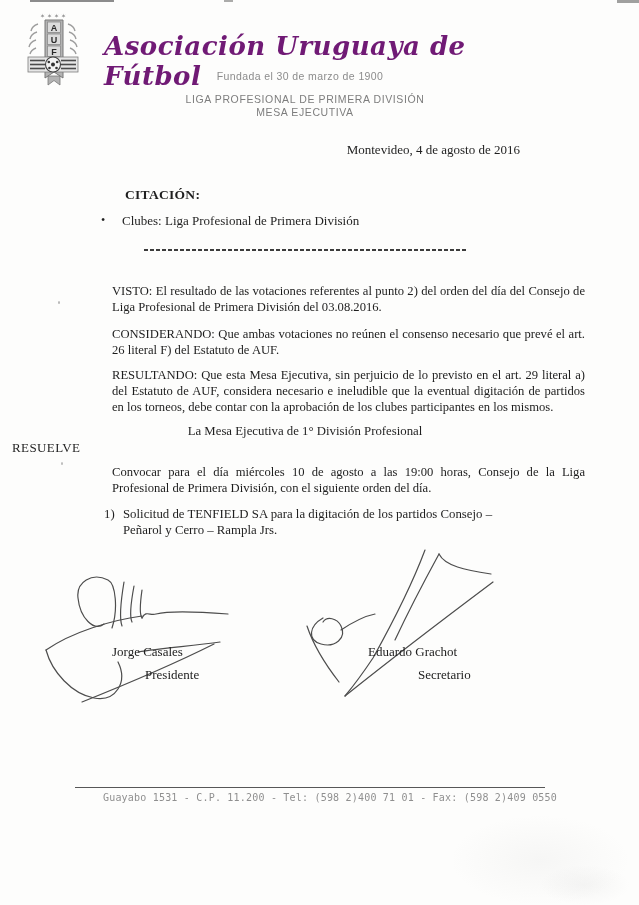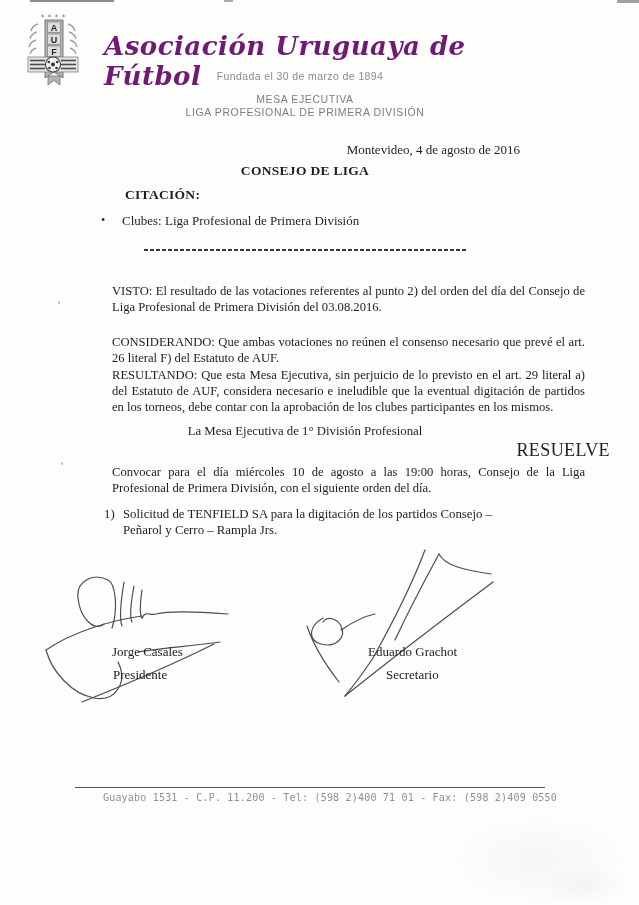--- a/index.html
+++ b/index.html
@@ -34,32 +34,32 @@
   .bullet-row{left:101px;top:213px;width:440px;display:flex;font-size:13px;}
   .bullet-dot{width:21px;font-size:12px;}
   .dashed-sep{
     left:144px;top:249px;width:322px;height:2px;
     background:repeating-linear-gradient(90deg,#3c3c3c 0 4px,transparent 4px 6px);
   }
   .para{
     left:85px;width:473px;font-size:12.6px;line-height:16px;
     text-align:justify;color:#1d1d1d;margin-left:27px;
   }
-  .p1{top:283px;} .p2{top:334px;} .p3{top:367px;}
+  .p1{top:283px;} .p2{top:326px;} .p3{top:367px;}
   .res-intro{left:0;top:424px;width:610px;text-align:center;font-size:12.8px;}
-  .res-word{left:0;top:440px;width:610px;text-align:right;font-size:18px;letter-spacing:.4px;}
+  .res-word{left:0;top:440px;width:610px;text-align:left;font-size:13px;letter-spacing:.4px;padding-left:12px;}
   .convocar{top:464px;}
   .agenda-row{left:104px;top:506px;width:430px;display:flex;font-size:12.8px;line-height:16px;}
   .agenda-num{width:19px;flex:none;}
   .agenda-text{width:411px;}
 
   
   .sig-svg{pointer-events:none;}
   .sig-name{font-size:13px;color:#222;}
-  .sig-role{font-size:13px;color:#222;}
+  .sig-role{font-size:13px;color:#222;margin-left:32px;}
   .name-l{left:112px;top:644px;} .role-l{left:113px;top:667px;}
   .name-r{left:368px;top:644px;} .role-r{left:386px;top:667px;}
 
   
   .footer-rule{left:75px;top:787px;width:470px;border-top:1.6px solid #575757;}
   .footer-text{
     left:95px;top:792px;width:470px;text-align:center;
     font-family:"DejaVu Sans Mono", monospace;font-size:10px;
     color:#8f8f8f;letter-spacing:.2px;white-space:nowrap;
   }
@@ -129,28 +129,27 @@
       <circle cx="27" cy="56.5" r="2" fill="#333"></circle>
       <circle cx="22.8" cy="54" r="1.3" fill="#333"></circle>
         <circle cx="31.2" cy="54" r="1.3" fill="#333"></circle>
       <circle cx="23.5" cy="60" r="1.3" fill="#333"></circle>
         <circle cx="30.5" cy="60" r="1.3" fill="#333"></circle>
     </g>
     <polygon points="22,68 34,68 34,77 28,72.5 22,77" fill="#b3b3b3" stroke="#787878" stroke-width=".8"></polygon>
   </svg>
 
   <div class="abs org-title">Asociación Uruguaya de Fútbol</div>
-  <div class="abs founded">Fundada el 30 de marzo de 1894</div>
+  <div class="abs founded">Fundada el 30 de marzo de 1900</div>
   <div class="abs dept">
+    <div>LIGA PROFESIONAL DE PRIMERA DIVISIÓN</div>
     <div>MESA EJECUTIVA</div>
-    <div>LIGA PROFESIONAL DE PRIMERA DIVISIÓN</div>
   </div>
 
   <div class="abs dateline">Montevideo, 4 de agosto de 2016</div>
-  <div class="abs doc-title">CONSEJO DE LIGA</div>
   <div class="abs citation">CITACIÓN:</div>
 
   <div class="abs bullet-row">
     <div class="bullet-dot">•</div>
     <div>Clubes:  Liga Profesional de Primera División</div>
   </div>
 
   <div class="abs dashed-sep"></div>
 
   <div class="abs para p1">VISTO: El resultado de las votaciones referentes al punto 2) del orden del día del Consejo de Liga Profesional de Primera División del 03.08.2016.</div>

